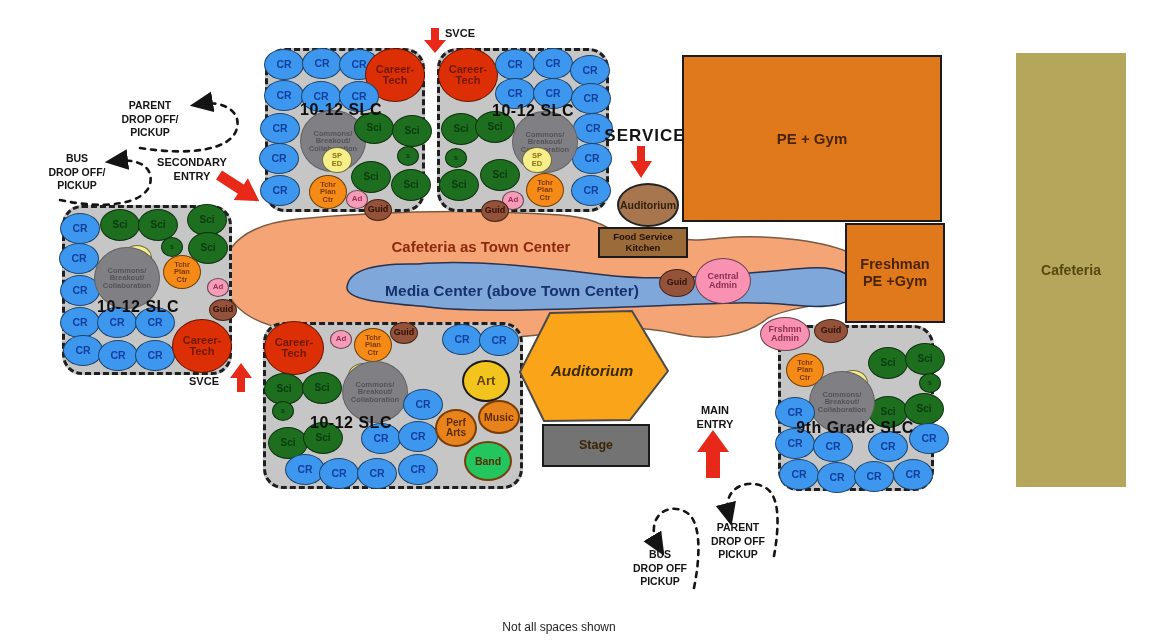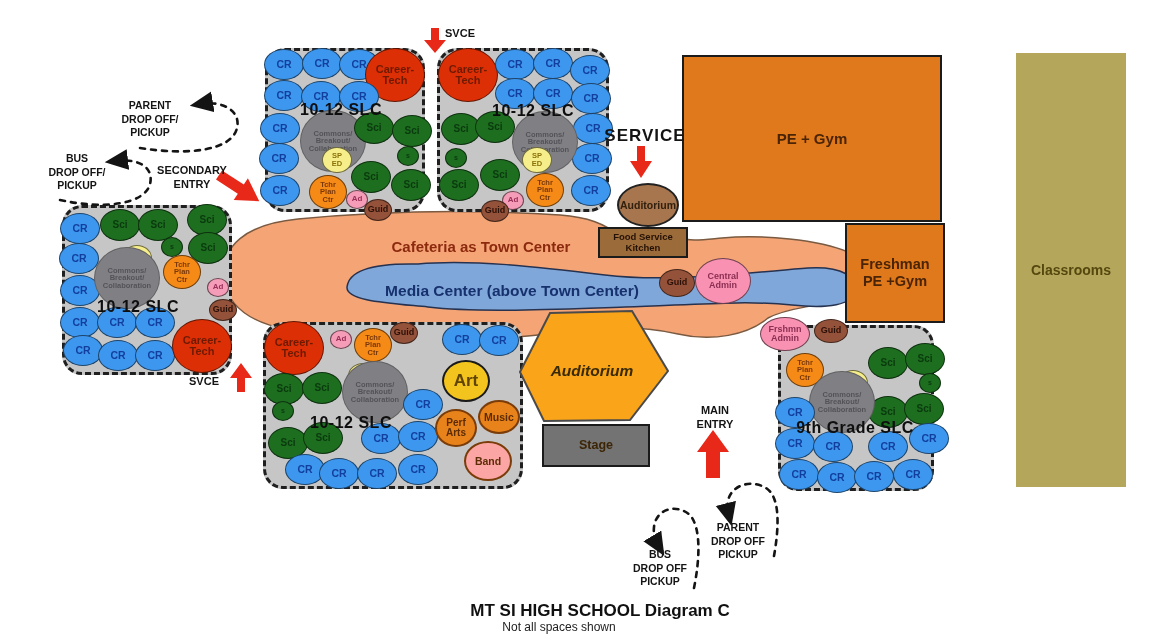--- a/index.html
+++ b/index.html
@@ -136,28 +136,28 @@
       <div class="node" style="left: 264px; top: 373px; width: 40px; height: 32px; background: rgb(30, 110, 32); color: rgb(10, 58, 14); font-size: 10px; border: 1.5px solid rgba(0, 0, 0, 0.55);">Sci</div>
       <div class="node" style="left: 302px; top: 372px; width: 40px; height: 32px; background: rgb(30, 110, 32); color: rgb(10, 58, 14); font-size: 10px; border: 1.5px solid rgba(0, 0, 0, 0.55);">Sci</div>
       <div class="node" style="left: 272px; top: 401px; width: 22px; height: 20px; background: rgb(30, 110, 32); color: rgb(10, 58, 14); font-size: 7px; border: 1.5px solid rgba(0, 0, 0, 0.55);">s</div>
       <div class="node" style="left: 268px; top: 427px; width: 40px; height: 32px; background: rgb(30, 110, 32); color: rgb(10, 58, 14); font-size: 10px; border: 1.5px solid rgba(0, 0, 0, 0.55);">Sci</div>
       <div class="node" style="left: 303px; top: 422px; width: 40px; height: 32px; background: rgb(30, 110, 32); color: rgb(10, 58, 14); font-size: 10px; border: 1.5px solid rgba(0, 0, 0, 0.55);">Sci</div>
       <div class="node" style="left: 348px; top: 363px; width: 30px; height: 26px; background: rgb(246, 238, 138); color: rgb(138, 114, 8); font-size: 7.5px; border: 1.5px solid rgba(0, 0, 0, 0.55);">SP
 ED</div>
       <div class="node" style="left: 342px; top: 361px; width: 66px; height: 62px; background: rgb(128, 128, 132); color: rgb(82, 82, 88); font-size: 7.5px; border: 1px solid rgba(0, 0, 0, 0.25);">Commons/
 Breakout/
 Collaboration</div>
-      <div class="node" style="left: 442px; top: 360px; width: 48px; height: 42px; background: rgb(243, 196, 30); color: rgb(95, 68, 2); font-size: 17px; border: 2px solid rgb(26, 26, 26);">Art</div>
+      <div class="node" style="left: 462px; top: 360px; width: 48px; height: 42px; background: rgb(243, 196, 30); color: rgb(95, 68, 2); font-size: 13px; border: 2px solid rgb(26, 26, 26);">Art</div>
       <div class="node" style="left: 403px; top: 388.5px; width: 40px; height: 31px; background: rgb(62, 151, 238); color: rgb(18, 63, 158); font-size: 10.5px; border: 1.5px solid rgba(0, 0, 0, 0.55);">CR</div>
       <div class="node" style="left: 361px; top: 422.5px; width: 40px; height: 31px; background: rgb(62, 151, 238); color: rgb(18, 63, 158); font-size: 10.5px; border: 1.5px solid rgba(0, 0, 0, 0.55);">CR</div>
       <div class="node" style="left: 398px; top: 420.5px; width: 40px; height: 31px; background: rgb(62, 151, 238); color: rgb(18, 63, 158); font-size: 10.5px; border: 1.5px solid rgba(0, 0, 0, 0.55);">CR</div>
       <div class="node" style="left: 478px; top: 400px; width: 42px; height: 34px; background: rgb(232, 130, 26); color: rgb(92, 44, 5); font-size: 10.5px; border: 2px solid rgb(122, 60, 8);">Music</div>
       <div class="node" style="left: 435px; top: 409px; width: 42px; height: 38px; background: rgb(232, 130, 26); color: rgb(92, 44, 5); font-size: 10px; border: 2px solid rgb(122, 60, 8);">Perf
 Arts</div>
-      <div class="node" style="left: 464px; top: 441px; width: 48px; height: 40px; background: #fca5a5; color: rgb(92, 44, 5); font-size: 10.5px; border: 2px solid rgb(122, 60, 8);">Band</div>
+      <div class="node" style="left: 464px; top: 441px; width: 48px; height: 40px; background: #22c55e; color: rgb(92, 44, 5); font-size: 10.5px; border: 2px solid rgb(122, 60, 8);">Band</div>
       <div class="node" style="left: 285px; top: 453.5px; width: 40px; height: 31px; background: rgb(62, 151, 238); color: rgb(18, 63, 158); font-size: 10.5px; border: 1.5px solid rgba(0, 0, 0, 0.55);">CR</div>
       <div class="node" style="left: 319px; top: 457.5px; width: 40px; height: 31px; background: rgb(62, 151, 238); color: rgb(18, 63, 158); font-size: 10.5px; border: 1.5px solid rgba(0, 0, 0, 0.55);">CR</div>
       <div class="node" style="left: 357px; top: 457.5px; width: 40px; height: 31px; background: rgb(62, 151, 238); color: rgb(18, 63, 158); font-size: 10.5px; border: 1.5px solid rgba(0, 0, 0, 0.55);">CR</div>
       <div class="node" style="left: 398px; top: 453.5px; width: 40px; height: 31px; background: rgb(62, 151, 238); color: rgb(18, 63, 158); font-size: 10.5px; border: 1.5px solid rgba(0, 0, 0, 0.55);">CR</div>
       <div class="cluster-label" style="left: 351px; top: 423px; font-size: 16px;">10-12 SLC</div>
       <div class="cluster" style="left: 778px; top: 325px; width: 156px; height: 166px; background: rgb(198, 198, 198);"></div>
       <div class="node" style="left: 786px; top: 353px; width: 38px; height: 34px; background: rgb(245, 138, 22); color: rgb(122, 56, 11); font-size: 7.5px; border: 1.5px solid rgba(0, 0, 0, 0.55);">Tchr
 Plan
 Ctr</div>
       <div class="node" style="left: 838px; top: 370px; width: 30px; height: 26px; background: rgb(246, 238, 138); color: rgb(138, 114, 8); font-size: 7.5px; border: 1.5px solid rgba(0, 0, 0, 0.55);">SP
@@ -183,21 +183,21 @@
       <div class="node" style="left: 617px; top: 183px; width: 62px; height: 44px; background: rgb(168, 118, 78); color: rgb(49, 32, 13); font-size: 10.5px; border: 2px solid rgb(34, 34, 34);">Auditorium</div>
       <div class="node" style="left: 659px; top: 269px; width: 36px; height: 28px; background: rgb(148, 82, 58); color: rgb(44, 16, 8); font-size: 9px; border: 1.5px solid rgba(0, 0, 0, 0.55);">Guid</div>
       <div class="node" style="left: 695px; top: 258px; width: 56px; height: 46px; background: rgb(248, 145, 178); color: rgb(140, 47, 82); font-size: 9px; border: 1.5px solid rgba(0, 0, 0, 0.55);">Central
 Admin</div>
       <div class="node" style="left: 760px; top: 317px; width: 50px; height: 34px; background: rgb(248, 145, 178); color: rgb(140, 47, 82); font-size: 9px; border: 1.5px solid rgba(0, 0, 0, 0.55);">Frshmn
 Admin</div>
       <div class="node" style="left: 814px; top: 319px; width: 34px; height: 24px; background: rgb(148, 82, 58); color: rgb(44, 16, 8); font-size: 9px; border: 1.5px solid rgba(0, 0, 0, 0.55);">Guid</div>
       <div class="building" style="left: 682px; top: 55px; width: 260px; height: 167px; background: rgb(224, 120, 28); color: rgb(74, 36, 5); font-size: 15px;">PE + Gym</div>
       <div class="building" style="left: 845px; top: 223px; width: 100px; height: 100px; background: rgb(224, 120, 28); color: rgb(74, 36, 5); font-size: 14.5px;">Freshman
 PE +Gym</div>
-      <div class="building" style="left: 1016px; top: 53px; width: 110px; height: 434px; background: rgb(180, 166, 90); color: rgb(85, 72, 15); font-size: 14px; border: none;">Classrooms</div>
+      <div class="building" style="left: 1016px; top: 53px; width: 110px; height: 434px; background: rgb(180, 166, 90); color: rgb(85, 72, 15); font-size: 14px; border: none;">Cafeteria</div>
       <div class="building" style="left: 598px; top: 227px; width: 90px; height: 31px; background: rgb(156, 107, 58); color: rgb(36, 18, 6); font-size: 9.5px;">Food Service
 Kitchen</div>
       <div class="building" style="left: 542px; top: 424px; width: 108px; height: 43px; background: #737373; color: rgb(60, 37, 6); font-size: 12.5px;">Stage</div>
     </div>
 
   <div class="blob-label" style="left:481px;top:246px;font-size:15px;color:#8c2a0e;">Cafeteria as Town Center</div>
   <div class="blob-label" style="left:512px;top:291px;font-size:15.5px;color:#17316e;">Media Center (above Town Center)</div>
   <div class="blob-label" style="left:592px;top:371px;font-size:15.5px;color:#3a2a02;font-style:italic;">Auditorium</div>
 
   <svg id="svg-top" class="layer" width="1174" height="643">
@@ -222,27 +222,26 @@
   </svg>
 
   <div class="lbl" style="left:460px;top:33px;font-size:11px;">SVCE</div>
   <div class="lbl" style="left:645px;top:136px;font-size:17px;letter-spacing:1px;">SERVICE</div>
   <div class="lbl" style="left:150px;top:119px;">PARENT
 DROP OFF/
 PICKUP</div>
   <div class="lbl" style="left:77px;top:172px;">BUS
 DROP OFF/
 PICKUP</div>
-  <div class="lbl" style="left:192px;top:169px;font-size:11px;margin-top:8px;">SECONDARY
+  <div class="lbl" style="left:192px;top:169px;font-size:11px;">SECONDARY
 ENTRY</div>
   <div class="lbl" style="left:204px;top:381px;font-size:11px;">SVCE</div>
   <div class="lbl" style="left:715px;top:417px;font-size:11px;">MAIN
 ENTRY</div>
   <div class="lbl" style="left:660px;top:568px;">BUS
 DROP OFF
 PICKUP</div>
   <div class="lbl" style="left:738px;top:541px;">PARENT
 DROP OFF
 PICKUP</div>
 
-  <div id="title-main">MT SI HIGH SCHOOL  Diagram C</div>
   <div id="title-sub">Not all spaces shown</div>
 </div>
 
 </body></html>

